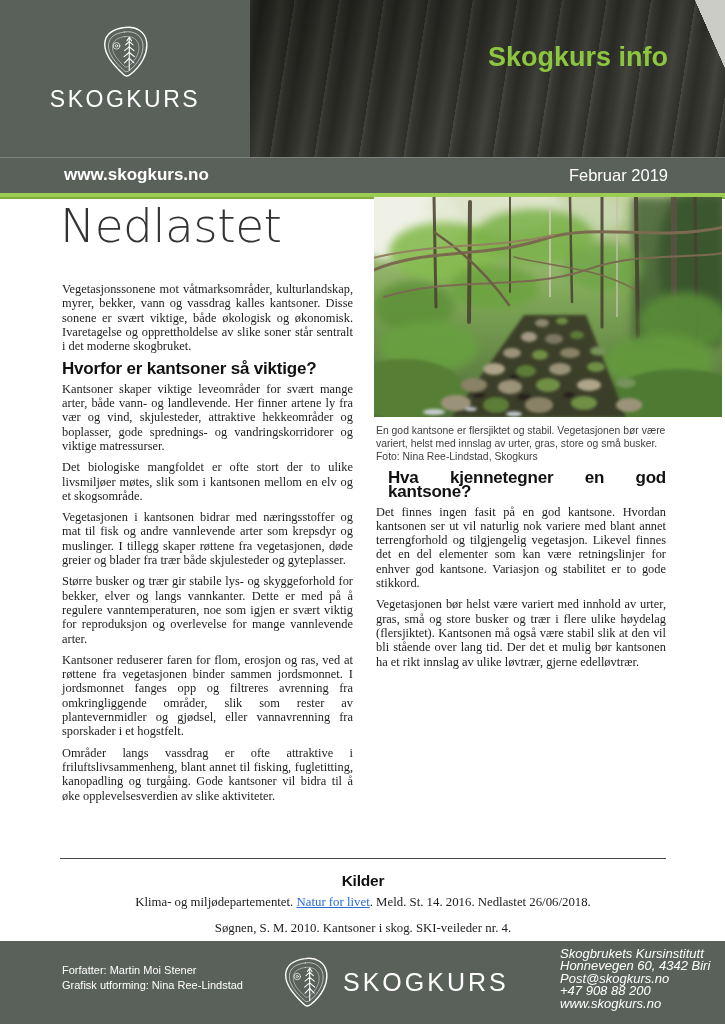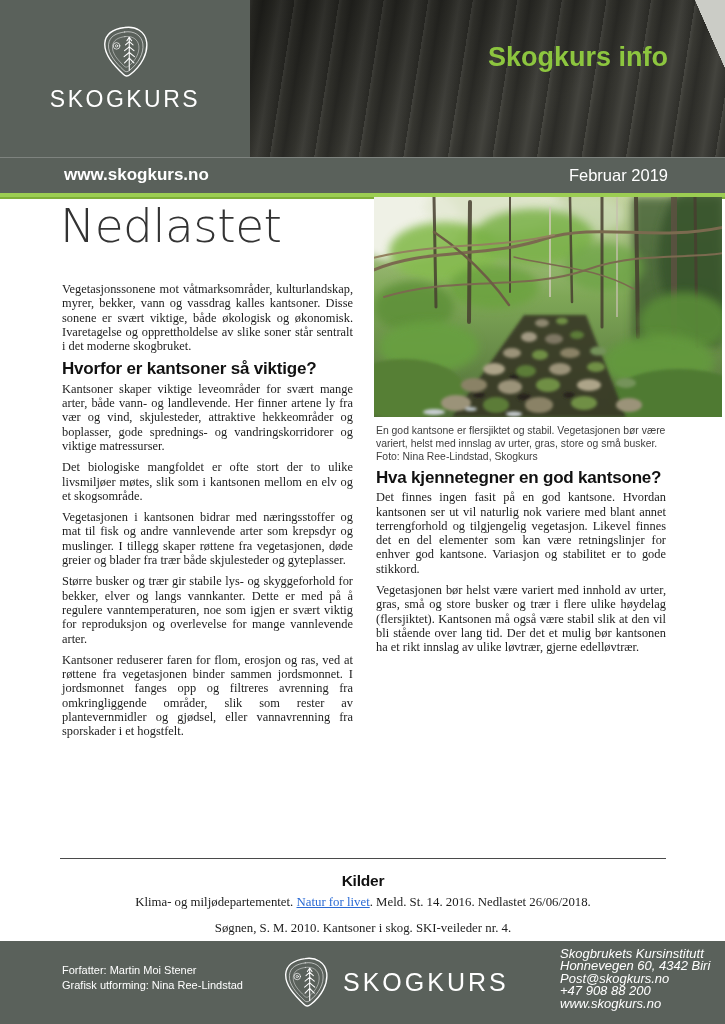--- a/index.html
+++ b/index.html
@@ -35,21 +35,21 @@
   .photo{position:absolute;left:374px;top:197px;width:348px;height:220px;}
   .photo svg{display:block;width:100%;height:100%;}
   .caption{position:absolute;left:376px;top:424px;width:302px;
       font-family:"Liberation Sans",sans-serif;font-size:10.4px;line-height:13px;color:#3e3e3e;}
   .col{position:absolute;text-align:justify;font-size:12.4px;line-height:14.3px;}
   .col-left{left:62px;top:282px;width:291px;}
   .col-right{left:376px;top:471px;width:290px;}
   .col p{margin:0 0 7px;}
   h2{font-family:"Liberation Sans",sans-serif;font-size:17px;font-weight:700;color:#111;
      letter-spacing:-0.2px;margin:9px 0 5px;}
-  .col-right h2{margin-top:0;}
+  .col-right h2{margin-top:0;margin-left:12px;}
   a.link{color:#2a6ad4;text-decoration:underline;cursor:pointer;}
   
   .sources{position:absolute;left:60px;top:858px;width:606px;text-align:center;}
   .sources .rule{border-top:1px solid #4a4a4a;height:0;margin-bottom:13px;}
   .sources h2{margin:0 0 4px;font-size:15.5px;}
   .sources .ref{font-size:12.8px;line-height:16px;margin:0 0 10px;}
   
   .footer{position:absolute;left:0;top:941px;width:725px;height:83px;background:#5a615b;
       font-family:"Liberation Sans",sans-serif;color:#fff;}
   .credits{position:absolute;left:62px;top:22px;font-size:11px;line-height:15px;}
@@ -188,20 +188,21 @@
   <div class="caption">En god kantsone er flersjiktet og stabil. Vegetasjonen bør være variert, helst med innslag av urter, gras, store og små busker. Foto: Nina Ree-Lindstad, Skogkurs</div>
 
   <div class="col col-left">
     <p>Vegetasjonssonene mot våtmarksområder, kulturlandskap, myrer, bekker, vann og vassdrag kalles kantsoner. Disse sonene er svært viktige, både økologisk og økonomisk. Ivaretagelse og opprettholdelse av slike soner står sentralt i det moderne skogbruket.</p>
     <h2>Hvorfor er kantsoner så viktige?</h2>
     <p>Kantsoner skaper viktige leveområder for svært mange arter, både vann- og landlevende. Her finner artene ly fra vær og vind, skjulesteder, attraktive hekkeområder og boplasser, gode sprednings- og vandringskorridorer og viktige matressurser.</p>
     <p>Det biologiske mangfoldet er ofte stort der to ulike livsmiljøer møtes, slik som i kantsonen mellom en elv og et skogsområde.</p>
     <p>Vegetasjonen i kantsonen bidrar med næringsstoffer og mat til fisk og andre vannlevende arter som krepsdyr og muslinger. I tillegg skaper røttene fra vegetasjonen, døde greier og blader fra trær både skjulesteder og gyteplasser.</p>
     <p>Større busker og trær gir stabile lys- og skyggeforhold for bekker, elver og langs vannkanter. Dette er med på å regulere vanntemperaturen, noe som igjen er svært viktig for reproduksjon og overlevelse for mange vannlevende arter.</p>
     <p>Kantsoner reduserer faren for flom, erosjon og ras, ved at røttene fra vegetasjonen binder sammen jordsmonnet. I jordsmonnet fanges opp og filtreres avrenning fra omkringliggende områder, slik som rester av plantevernmidler og gjødsel, eller vannavrenning fra sporskader i et hogstfelt.</p>
+    <p>Områder langs vassdrag er ofte attraktive i friluftslivsammenheng, blant annet til fisking, fugletitting, kanopadling og turgåing. Gode kantsoner vil bidra til å øke opplevelsesverdien av slike aktiviteter.</p>
   </div>
 
   <div class="col col-right">
     <h2>Hva kjennetegner en god kantsone?</h2>
     <p>Det finnes ingen fasit på en god kantsone. Hvordan kantsonen ser ut vil naturlig nok variere med blant annet terrengforhold og tilgjengelig vegetasjon. Likevel finnes det en del elementer som kan være retningslinjer for enhver god kantsone. Variasjon og stabilitet er to gode stikkord.</p>
     <p>Vegetasjonen bør helst være variert med innhold av urter, gras, små og store busker og trær i flere ulike høydelag (flersjiktet). Kantsonen må også være stabil slik at den vil bli stående over lang tid. Der det et mulig bør kantsonen ha et rikt innslag av ulike løvtrær, gjerne edelløvtrær.</p>
   </div>
 
   <div class="sources">
     <div class="rule"></div>

